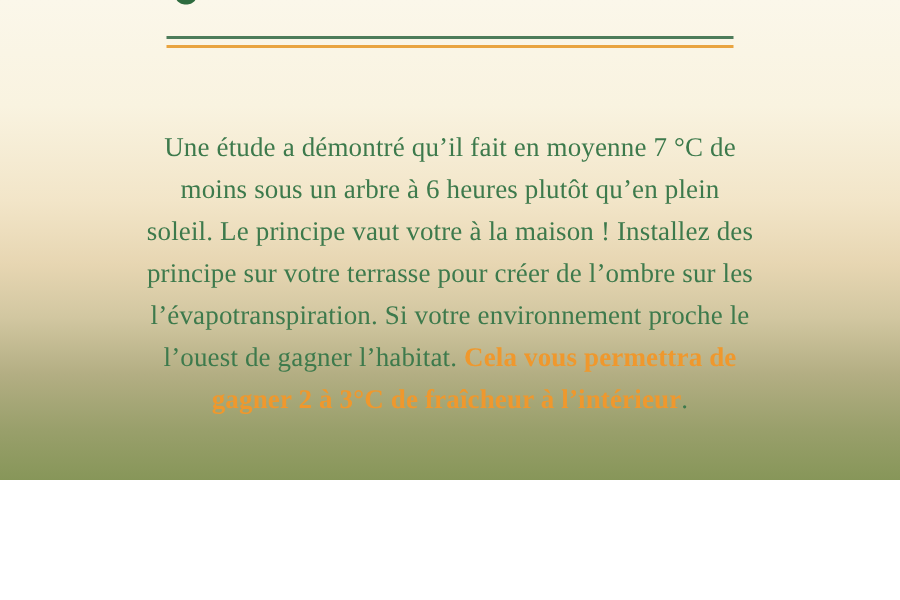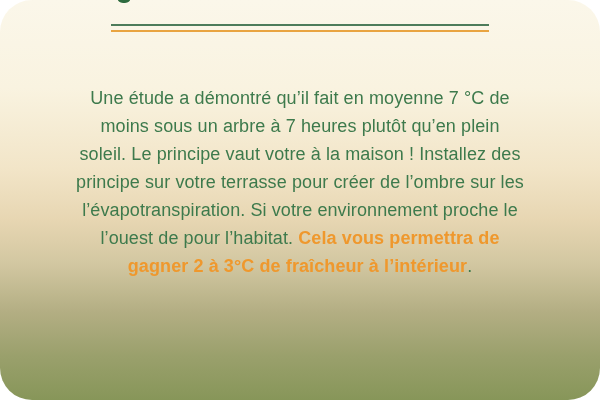--- a/index.html
+++ b/index.html
@@ -2,33 +2,32 @@
 <html><head>
 <meta charset="utf-8">
 <style>
   html, body {
     margin: 0;
     padding: 0;
   }
   .slide {
     position: relative;
     width: 600px;
-    height: 400px;
+    height: 320px;
     overflow: hidden;
     background: linear-gradient(180deg,
       #fbf7ea 0%,
       #f9f3e0 22%,
       #f2e5c8 42%,
       #e7d6b2 55%,
       #d2c7a1 66%,
       #b3ae83 78%,
       #9aa06c 89%,
       #879659 100%);
-    font-family: Liberation Sans, sans-serif;
-    border-radius: 32px;
+    font-family: Liberation Serif, serif;
   }
   .title-fragment {
     position: absolute;
     left: 117px;
     top: -3px;
     width: 14px;
     height: 6px;
     border-radius: 0 0 6px 6px;
     background: #2e6b3f;
   }
@@ -72,20 +71,20 @@
 <body>
 
 <div class="slide">
   <div class="title-fragment"></div>
   <div class="divider">
     <div class="line-green"></div>
     <div class="line-orange"></div>
   </div>
   <div class="body-text">
       <div class="body-line"><span class="seg-green">Une étude a démontré qu’il fait en moyenne 7 °C de</span></div>
-      <div class="body-line"><span class="seg-green">moins sous un arbre à 7 heures plutôt qu’en plein</span></div>
+      <div class="body-line"><span class="seg-green">moins sous un arbre à 6 heures plutôt qu’en plein</span></div>
       <div class="body-line"><span class="seg-green">soleil. Le principe vaut votre à la maison ! Installez des</span></div>
       <div class="body-line"><span class="seg-green">principe sur votre terrasse pour créer de l’ombre sur les</span></div>
       <div class="body-line"><span class="seg-green">l’évapotranspiration. Si votre environnement proche le</span></div>
-      <div class="body-line"><span class="seg-green">l’ouest de pour l’habitat. </span><span class="seg-orange">Cela vous permettra de</span></div>
+      <div class="body-line"><span class="seg-green">l’ouest de gagner l’habitat. </span><span class="seg-orange">Cela vous permettra de</span></div>
       <div class="body-line"><span class="seg-orange">gagner 2 à 3°C de fraîcheur à l’intérieur</span><span class="seg-green">.</span></div>
     </div>
 </div>
 
 </body></html>

